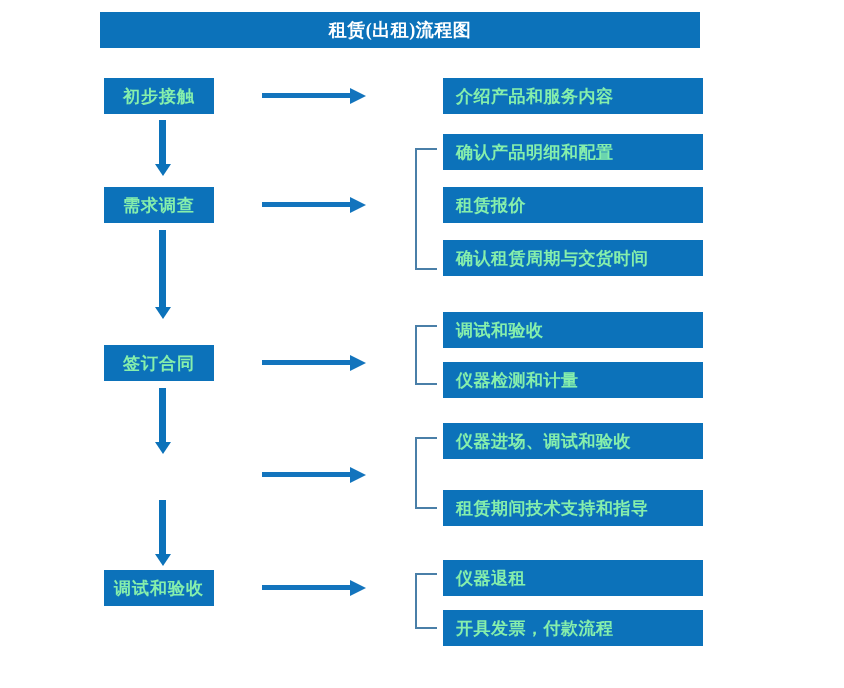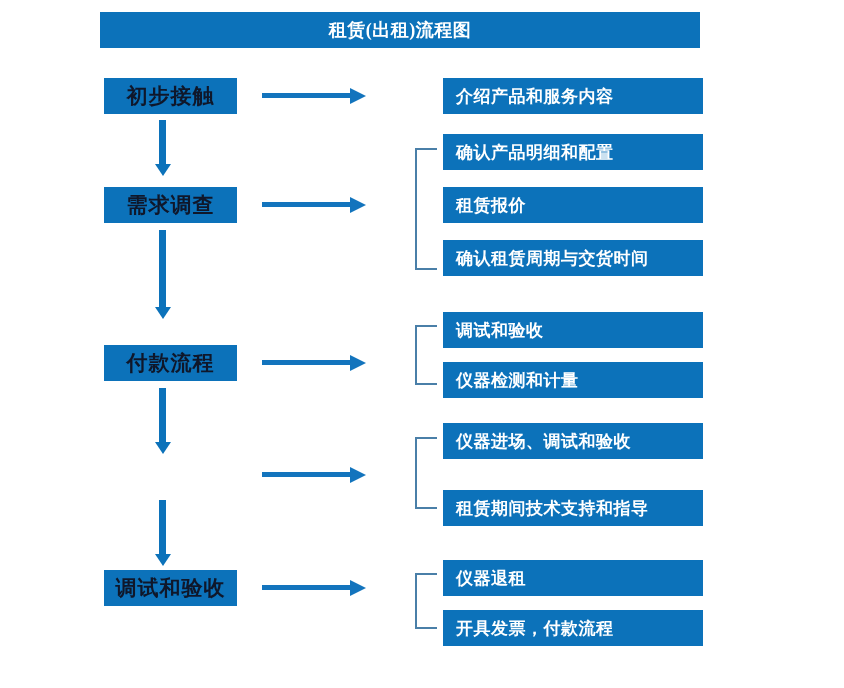--- a/index.html
+++ b/index.html
@@ -29,39 +29,39 @@
     display: flex;
     align-items: center;
     justify-content: center;
     font-size: 18px;
     font-weight: bold;
     letter-spacing: 0.5px;
   }
   
   .stage-box {
     position: absolute;
-    width: 133px;
+    width: 110px;
     height: 36px;
     background: #0C72BA;
-    color: #0f172a;
+    color: #86efac;
     display: flex;
     align-items: center;
     justify-content: center;
-    font-size: 21px;
+    font-size: 17px;
     font-weight: bold;
     letter-spacing: 1px;
   }
   
   .detail-box {
     position: absolute;
     left: 443px;
     width: 260px;
     height: 36px;
     background: #0C72BA;
-    color: #ffffff;
+    color: #86efac;
     display: flex;
     align-items: center;
     font-size: 17px;
     font-weight: bold;
     padding-left: 13px;
     box-sizing: border-box;
     letter-spacing: 0.5px;
   }
   
   .v-arrow {
@@ -133,21 +133,21 @@
   <div class="h-arrow" style="top:202px;"></div>
 
   <div class="bracket" style="top:148px; height:122px;"></div>
 
   <div class="detail-box" style="top:134px;text-align:center;">确认产品明细和配置</div>
   <div class="detail-box" style="top:187px;">租赁报价</div>
   <div class="detail-box" style="top:240px;">确认租赁周期与交货时间</div>
 
   <div class="v-arrow" style="top:230px; height:78px;"></div>
 
-  <div class="stage-box" style="left:104px; top:345px;">付款流程</div>
+  <div class="stage-box" style="left:104px; top:345px;">签订合同</div>
 
   <div class="h-arrow" style="top:360px;"></div>
 
   <div class="bracket" style="top:325px; height:60px;"></div>
 
   <div class="detail-box" style="top:312px;">调试和验收</div>
   <div class="detail-box" style="top:362px;">仪器检测和计量</div>
 
   <div class="v-arrow" style="top:388px; height:55px;"></div>
 

